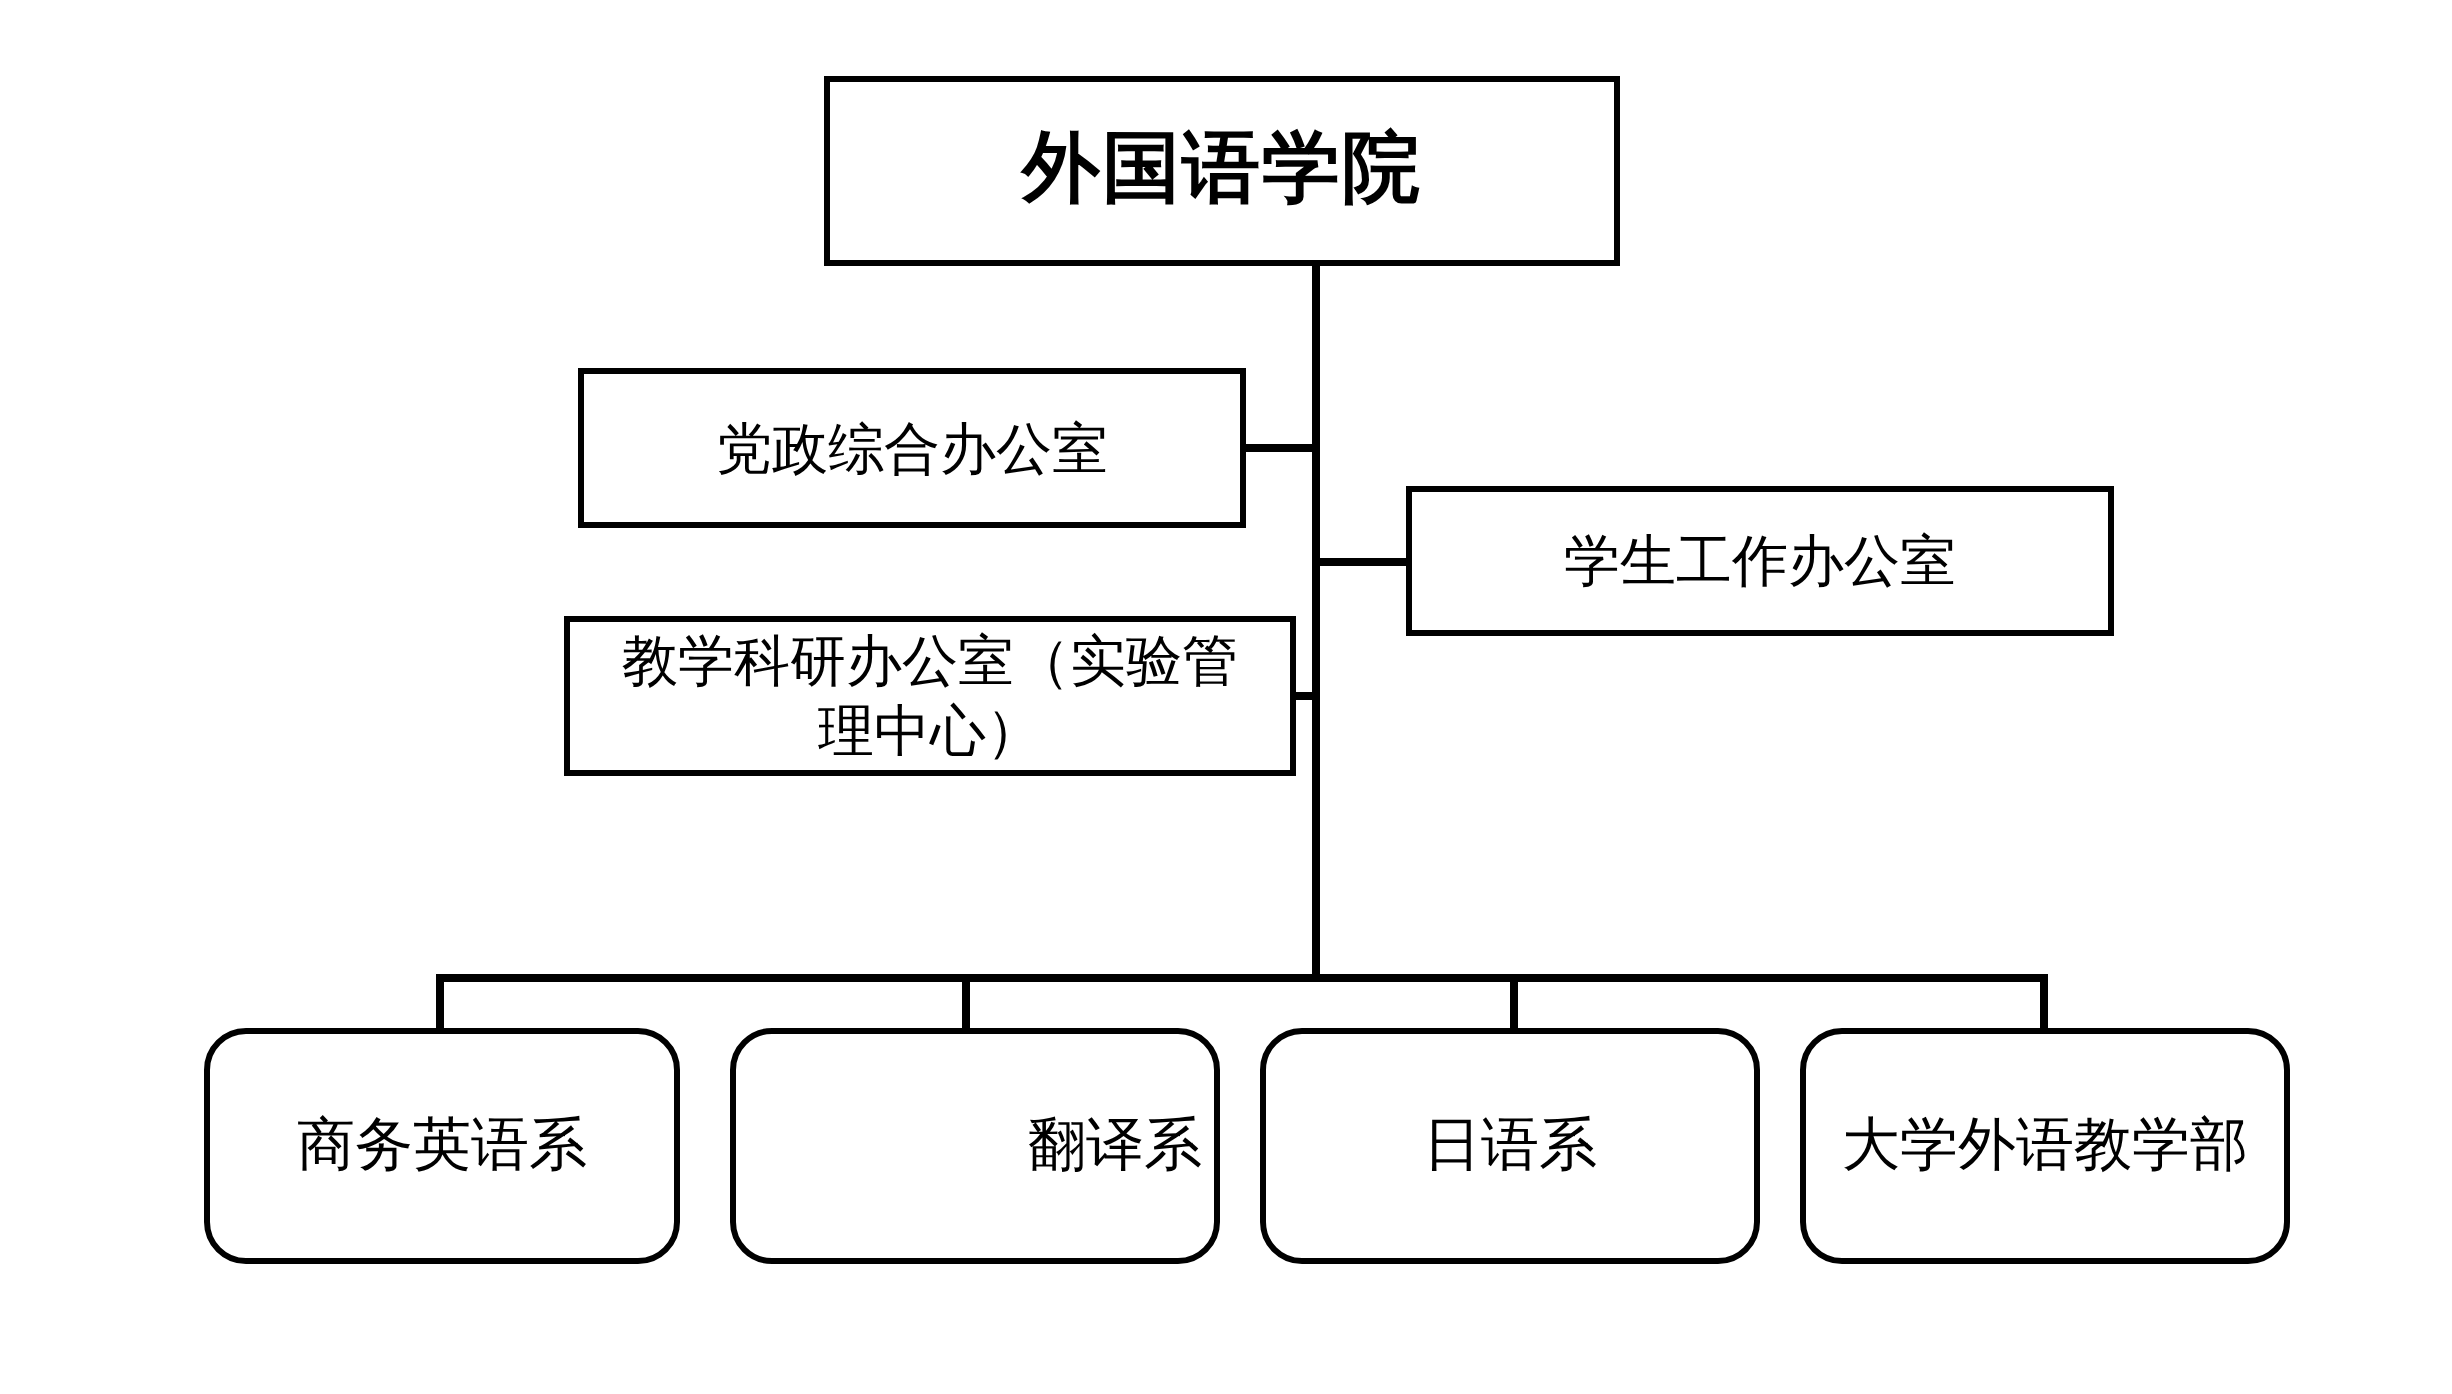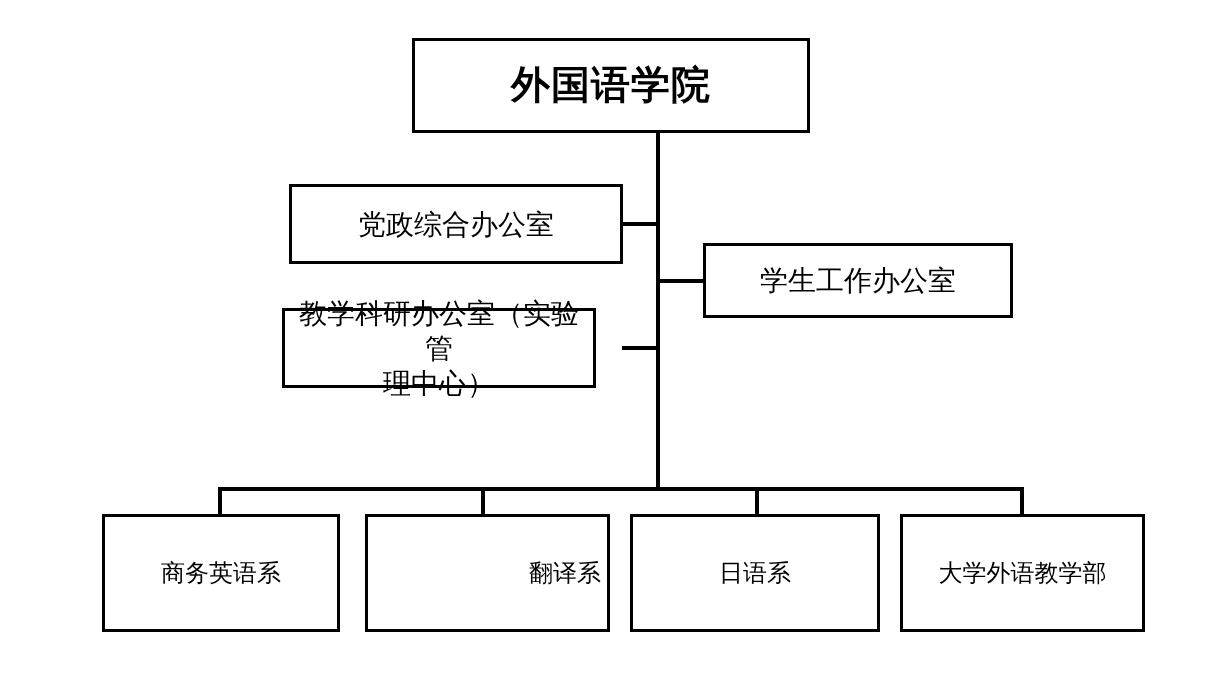--- a/index.html
+++ b/index.html
@@ -49,35 +49,36 @@
     left: 289px;
     top: 184px;
     width: 334px;
     height: 80px;
     font-size: 28px;
     justify-content: center;
   }
   .node-office-b {
     left: 282px;
     top: 308px;
-    width: 314px;
+    width: 366px;
     height: 80px;
     font-size: 28px;
   }
   .node-office-c {
     left: 703px;
     top: 243px;
-    width: 310px;
+    width: 354px;
     height: 75px;
     font-size: 28px;
   }
   .node-dept {
     top: 514px;
     height: 118px;
-    font-size: 24px;
+    font-size: 29px;
+    border-radius: 21px;
   }
   .node-dept-1 { left: 102px; width: 238px; }
   .node-dept-2 { left: 365px; width: 245px; justify-content: flex-end; }
   .node-dept-3 { left: 630px; width: 250px; }
   .node-dept-4 { left: 900px; width: 245px; }
 
   .conn {
     position: absolute;
     background: #000000;
   }

